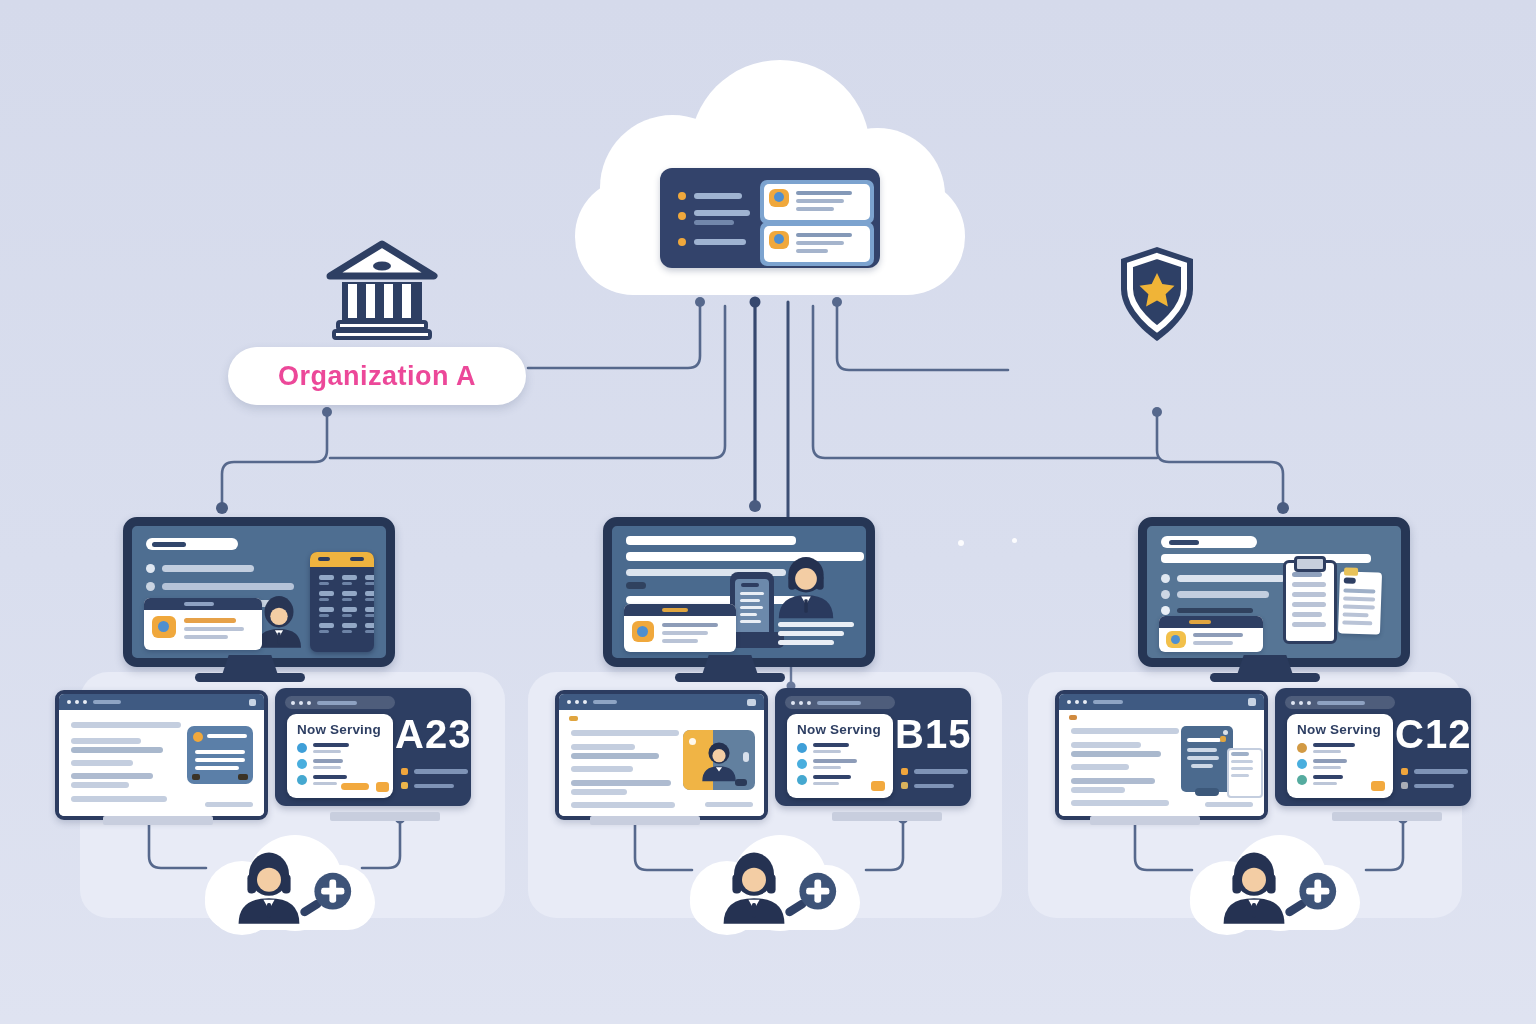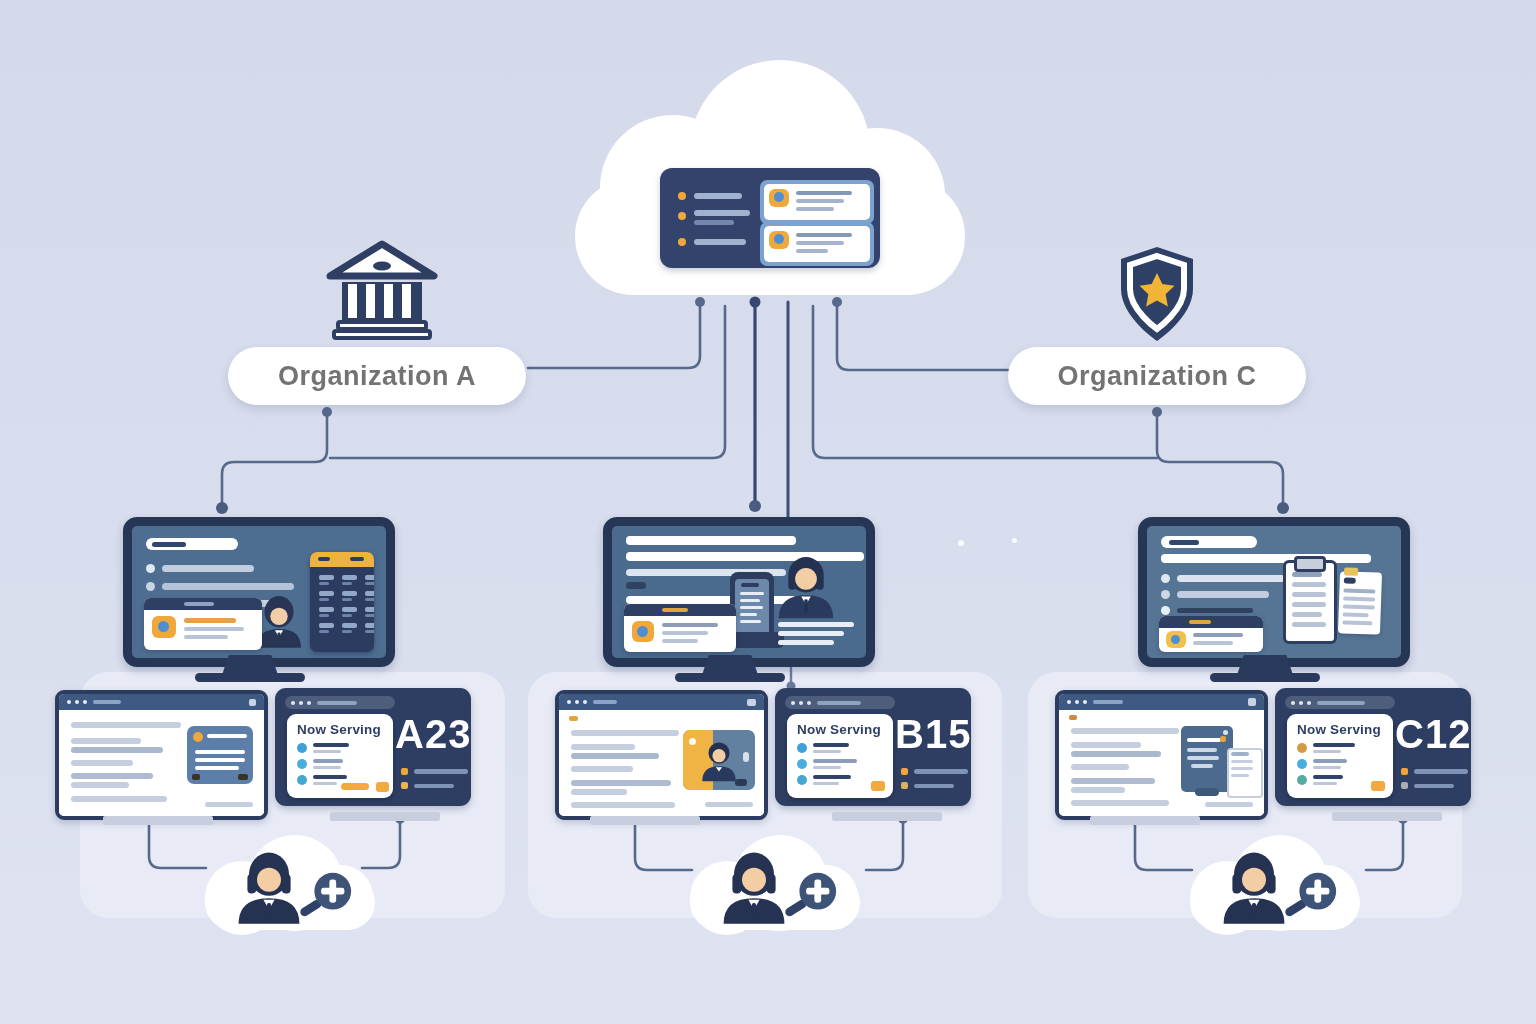--- a/index.html
+++ b/index.html
@@ -12,21 +12,21 @@
   .cloud-base{position:absolute;background:#fff;}
   
   .hub-panel{position:absolute;background:#33436b;border-radius:12px;box-shadow:0 3px 6px rgba(40,55,90,.25);}
   .dot{position:absolute;border-radius:50%;}
   .bar{position:absolute;border-radius:4px;}
   .hub-card{position:absolute;background:#7ca3cf;border-radius:7px;padding:4px;}
   .hub-card-in{position:relative;width:100%;height:100%;background:#fff;border-radius:5px;}
   
   .pill{position:absolute;background:#fff;border-radius:30px;display:flex;align-items:center;justify-content:center;
     box-shadow:0 4px 10px rgba(60,75,110,.18);}
-  .pill span{color:#737373;font-weight:bold;font-size:27px;letter-spacing:.5px;}
+  .pill span{color:#ec4899;font-weight:bold;font-size:27px;letter-spacing:.5px;}
   
   .monitor{position:absolute;background:#4e6e91;border:9px solid #263655;border-radius:14px;box-shadow:0 4px 8px rgba(40,55,90,.25);}
   .m-neck{position:absolute;background:#2a3a5c;}
   .m-base{position:absolute;background:#2a3a5c;border-radius:6px;}
   .screen-pill{position:absolute;background:#fff;border-radius:7px;}
   .rowline{position:absolute;display:flex;align-items:center;gap:7px;}
   .rowline .d{width:9px;height:9px;border-radius:50%;background:#dfe7f1;}
   .rowline .l{height:7px;border-radius:4px;background:#c2cedf;}
   .mini-card{position:absolute;background:#fff;border-radius:6px;overflow:hidden;box-shadow:0 2px 4px rgba(30,45,80,.3);}
   .mini-card .hd{position:relative;height:12px;background:#2e3f63;}
@@ -161,23 +161,20 @@
   </svg>
   <div class="pill" style="left:228px;top:347px;width:298px;height:58px;">
     <span>Organization A</span>
   </div>
 
   <svg class="abs" style="left:1114px;top:243px;" width="86" height="108" viewBox="0 0 86 108">
     <path d="M43,4 L79,16 V46 C79,74 43,98 43,98 C43,98 7,74 7,46 V16 Z" fill="#2e4066"></path>
     <path d="M43,13 L70,22 V46 C70,67 43,86 43,86 C43,86 16,67 16,46 V22 Z" fill="none" stroke="#fff" stroke-width="6"></path>
     <path d="M43,30 L48.3,41.1 L60.5,42.8 L51.6,51.3 L53.9,63.4 L43,57.5 L32.1,63.4 L34.4,51.3 L25.5,42.8 L37.7,41.1 Z" fill="#f0b437"></path>
   </svg>
-  <div class="pill" style="left:1008px;top:347px;width:298px;height:58px;">
-    <span>Organization C</span>
-  </div>
 
   <div class="sparkle" style="left:452px;top:786px;width:7px;height:7px;"></div>
   <div class="sparkle" style="left:958px;top:540px;width:6px;height:6px;"></div>
   <div class="sparkle" style="left:1012px;top:538px;width:5px;height:5px;"></div>
 
   <div class="monitor" style="left:123px;top:517px;width:254px;height:132px;">
     <div class="screen-pill" style="left:14px;top:12px;width:92px;height:12px;">
       <div class="bar" style="left:6px;top:4px;width:34px;height:5px;background:#31466b;"></div>
     </div>
     <div class="rowline" style="left:14px;top:38px;">

